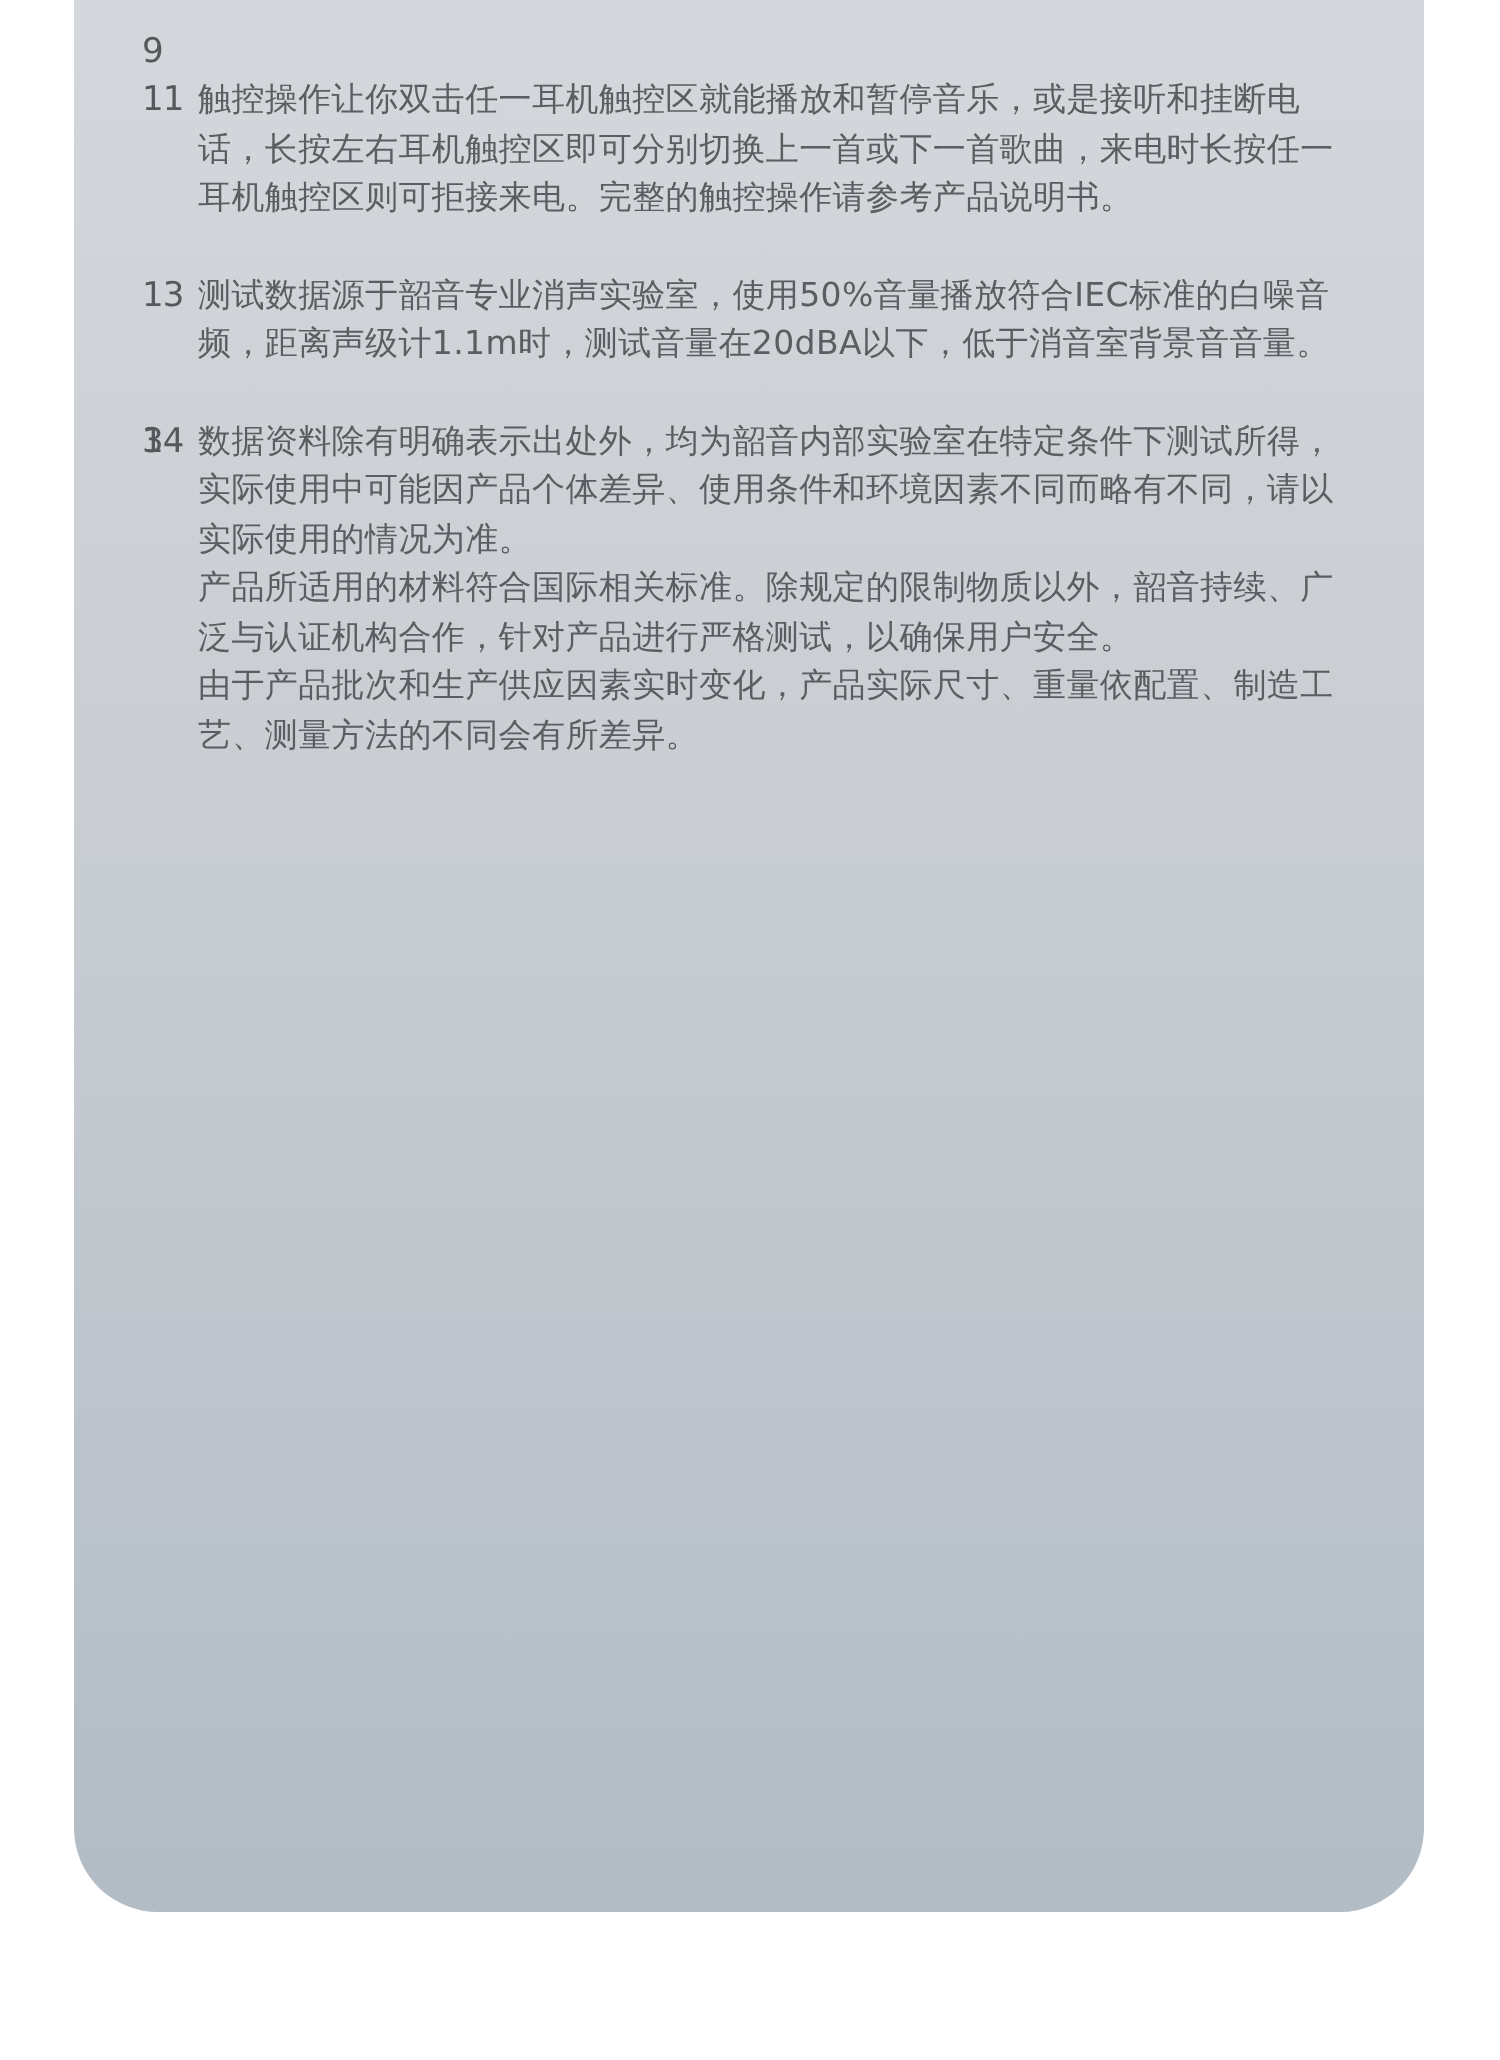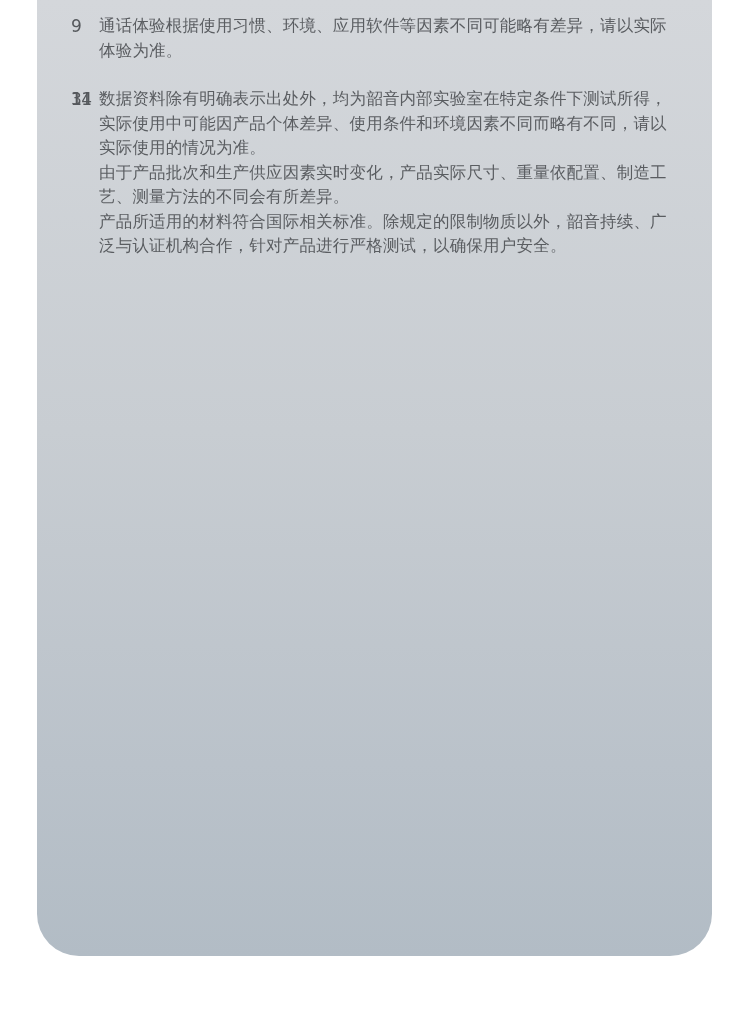--- a/index.html
+++ b/index.html
@@ -55,35 +55,39 @@
     }
   </style>
 </head>
 <body>
 
 <div class="card">
   <div class="notes">
 
     <div class="note">
       <span class="note-num">9</span>
-      <p class="note-para">通话体验根据使用习惯、环境、应用软件等因素不同可能略有差异，请以实际体验为准。</p>
     </div>
 
 
     <div class="note">
       <span class="note-num">11</span>
+      <p class="note-para">触控操作让你双击任一耳机触控区就能播放和暂停音乐，或是接听和挂断电话，长按左右耳机触控区即可分别切换上一首或下一首歌曲，来电时长按任一耳机触控区则可拒接来电。完整的触控操作请参考产品说明书。</p>
     </div>
 
 
+    <div class="note">
+      <span class="note-num">13</span>
+      <p class="note-para">测试数据源于韶音专业消声实验室，使用50%音量播放符合IEC标准的白噪音频，距离声级计1.1m时，测试音量在20dBA以下，低于消音室背景音音量。</p>
+    </div>
 
     <div class="note">
       <span class="note-num">14</span>
     </div>
 
     <div class="note">
       <span class="note-num">3</span>
       <p class="note-para">数据资料除有明确表示出处外，均为韶音内部实验室在特定条件下测试所得，实际使用中可能因产品个体差异、使用条件和环境因素不同而略有不同，请以实际使用的情况为准。</p>
+      <p class="note-para">产品所适用的材料符合国际相关标准。除规定的限制物质以外，韶音持续、广泛与认证机构合作，针对产品进行严格测试，以确保用户安全。</p>
       <p class="note-para">由于产品批次和生产供应因素实时变化，产品实际尺寸、重量依配置、制造工艺、测量方法的不同会有所差异。</p>
-      <p class="note-para">产品所适用的材料符合国际相关标准。除规定的限制物质以外，韶音持续、广泛与认证机构合作，针对产品进行严格测试，以确保用户安全。</p>
     </div>
 
   </div>
 </div>
 
 </body></html>

